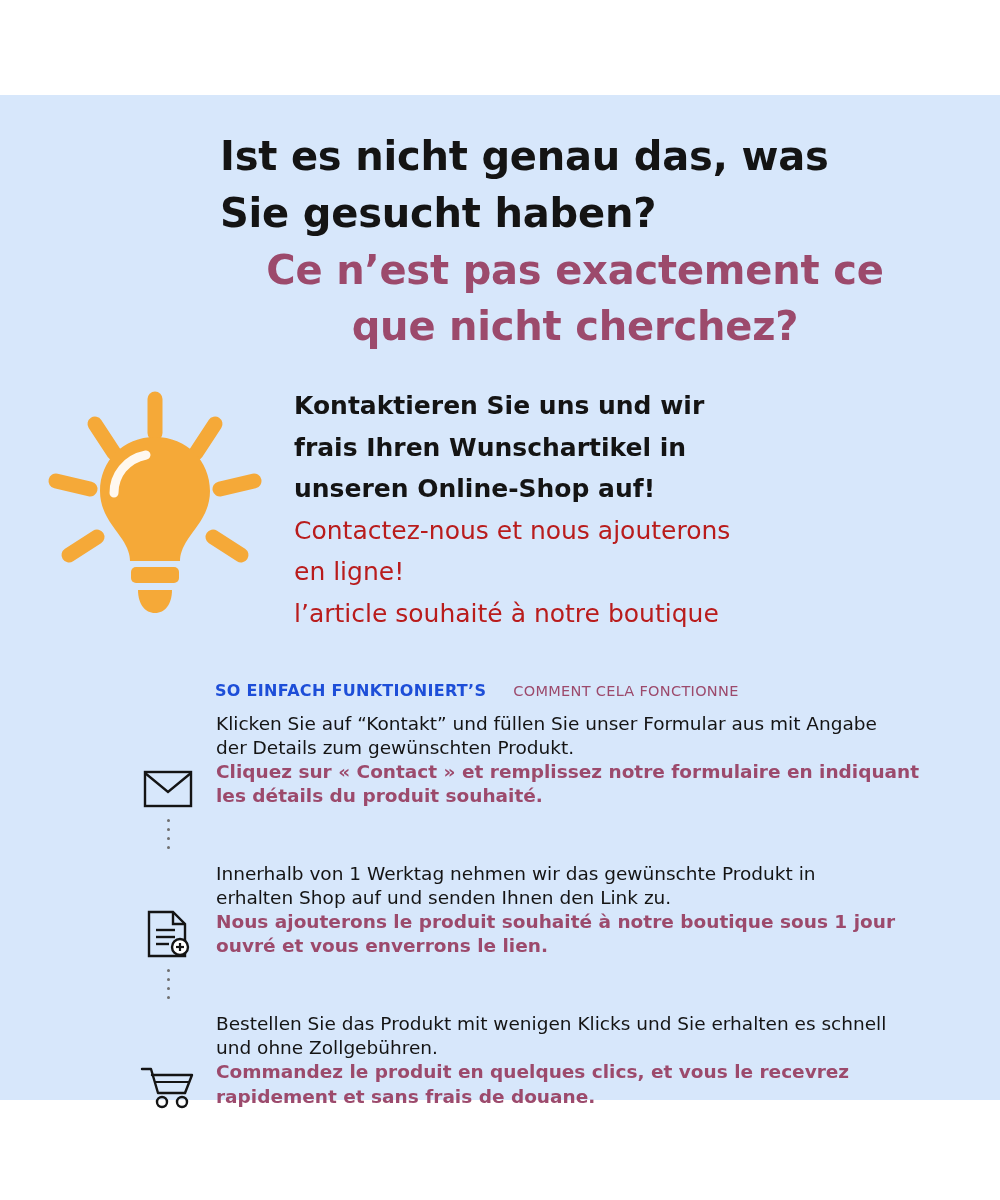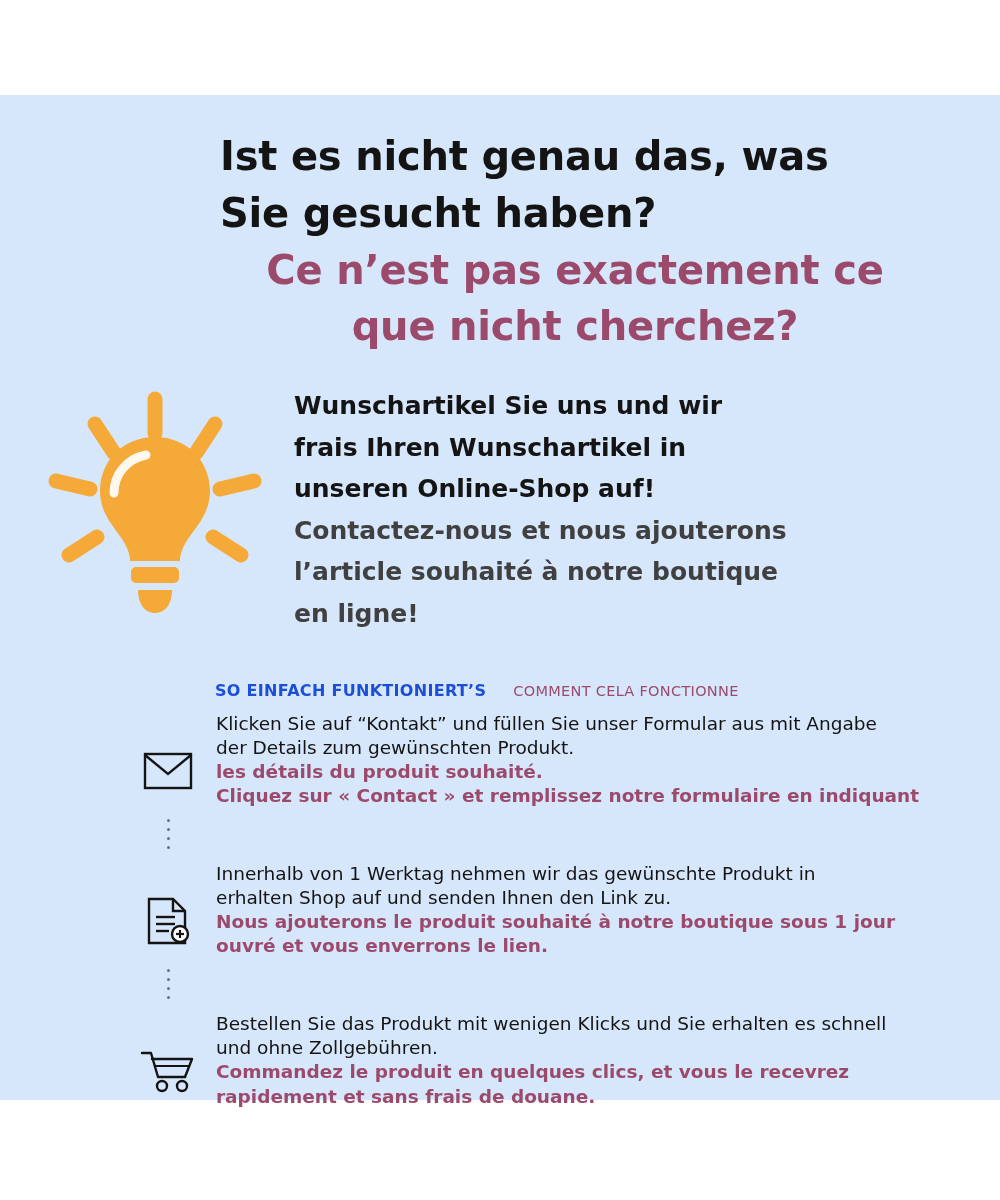--- a/index.html
+++ b/index.html
@@ -69,22 +69,22 @@
   }
   .sub .de {
     font-size: 25px;
     line-height: 1.66;
     font-weight: bold;
     color: #141414;
   }
   .sub .fr {
     font-size: 25px;
     line-height: 1.66;
-    font-weight: bold;
-    color: #404040;
+    font-weight: normal;
+    color: #b91c1c;
   }
 
   
   .how-head {
     position: absolute;
     left: 215px;
     top: 681px;
     white-space: nowrap;
   }
   .how-head .de {
@@ -103,21 +103,21 @@
 
   .steps {
     position: absolute;
     left: 120px;
     top: 710px;
     width: 820px;
   }
   .step {
     position: relative;
     display: flex;
-    align-items: center;
+    align-items: flex-end;
   }
   .step-icon {
     width: 96px;
     min-width: 96px;
     display: flex;
     justify-content: center;
     padding-top: 24px;
   }
   .step-text {
     padding-top: 2px;
@@ -179,47 +179,47 @@
       <path d="M117 52 C 85 52 62 76 62 106 C 62 128 76 142 84 154 C 90 163 92 170 92 176 L 142 176 C 142 170 144 163 150 154 C 158 142 172 128 172 106 C 172 76 149 52 117 52 Z" fill="#f5a938"></path>
 
       <path d="M108 70 C 88 74 76 90 76 108" stroke="#ffffff" stroke-width="9" stroke-linecap="round" fill="none" opacity="0.92"></path>
 
       <rect x="93" y="182" width="48" height="16" rx="5" fill="#f5a938"></rect>
       <path d="M100 205 L134 205 C134 219 127 228 117 228 C107 228 100 219 100 205 Z" fill="#f5a938"></path>
     </svg>
   </div>
 
   <div class="sub">
-    <div class="de">Wunschartikel Sie uns und wir</div>
+    <div class="de">Kontaktieren Sie uns und wir</div>
     <div class="de">frais Ihren Wunschartikel in</div>
     <div class="de">unseren Online-Shop auf!</div>
     <div class="fr">Contactez-nous et nous ajouterons</div>
+    <div class="fr">en ligne!</div>
     <div class="fr">l’article souhaité à notre boutique</div>
-    <div class="fr">en ligne!</div>
   </div>
 
   <div class="how-head">
     <span class="de">SO EINFACH FUNKTIONIERT’S</span>
     <span class="fr">COMMENT CELA FONCTIONNE</span>
   </div>
 
   <div class="steps">
 
     <div class="step">
       <div class="step-icon">
         <svg width="50" height="38" viewBox="0 0 50 38" fill="none" xmlns="http://www.w3.org/2000/svg">
           <rect x="2" y="2" width="46" height="34" stroke="#141414" stroke-width="2.4" fill="none"></rect>
           <path d="M2 3 L25 22 L48 3" stroke="#141414" stroke-width="2.4" fill="none"></path>
         </svg>
       </div>
       <div class="step-text">
         <div class="de">Klicken Sie auf “Kontakt” und füllen Sie unser Formular aus mit Angabe</div>
         <div class="de">der Details zum gewünschten Produkt.</div>
+        <div class="fr">Cliquez sur « Contact » et remplissez notre formulaire en indiquant</div>
         <div class="fr">les détails du produit souhaité.</div>
-        <div class="fr">Cliquez sur « Contact » et remplissez notre formulaire en indiquant</div>
       </div>
     </div>
 
     <div class="dots">
       <span class="dot"></span>
       <span class="dot"></span>
       <span class="dot"></span>
       <span class="dot"></span>
     </div>
 

